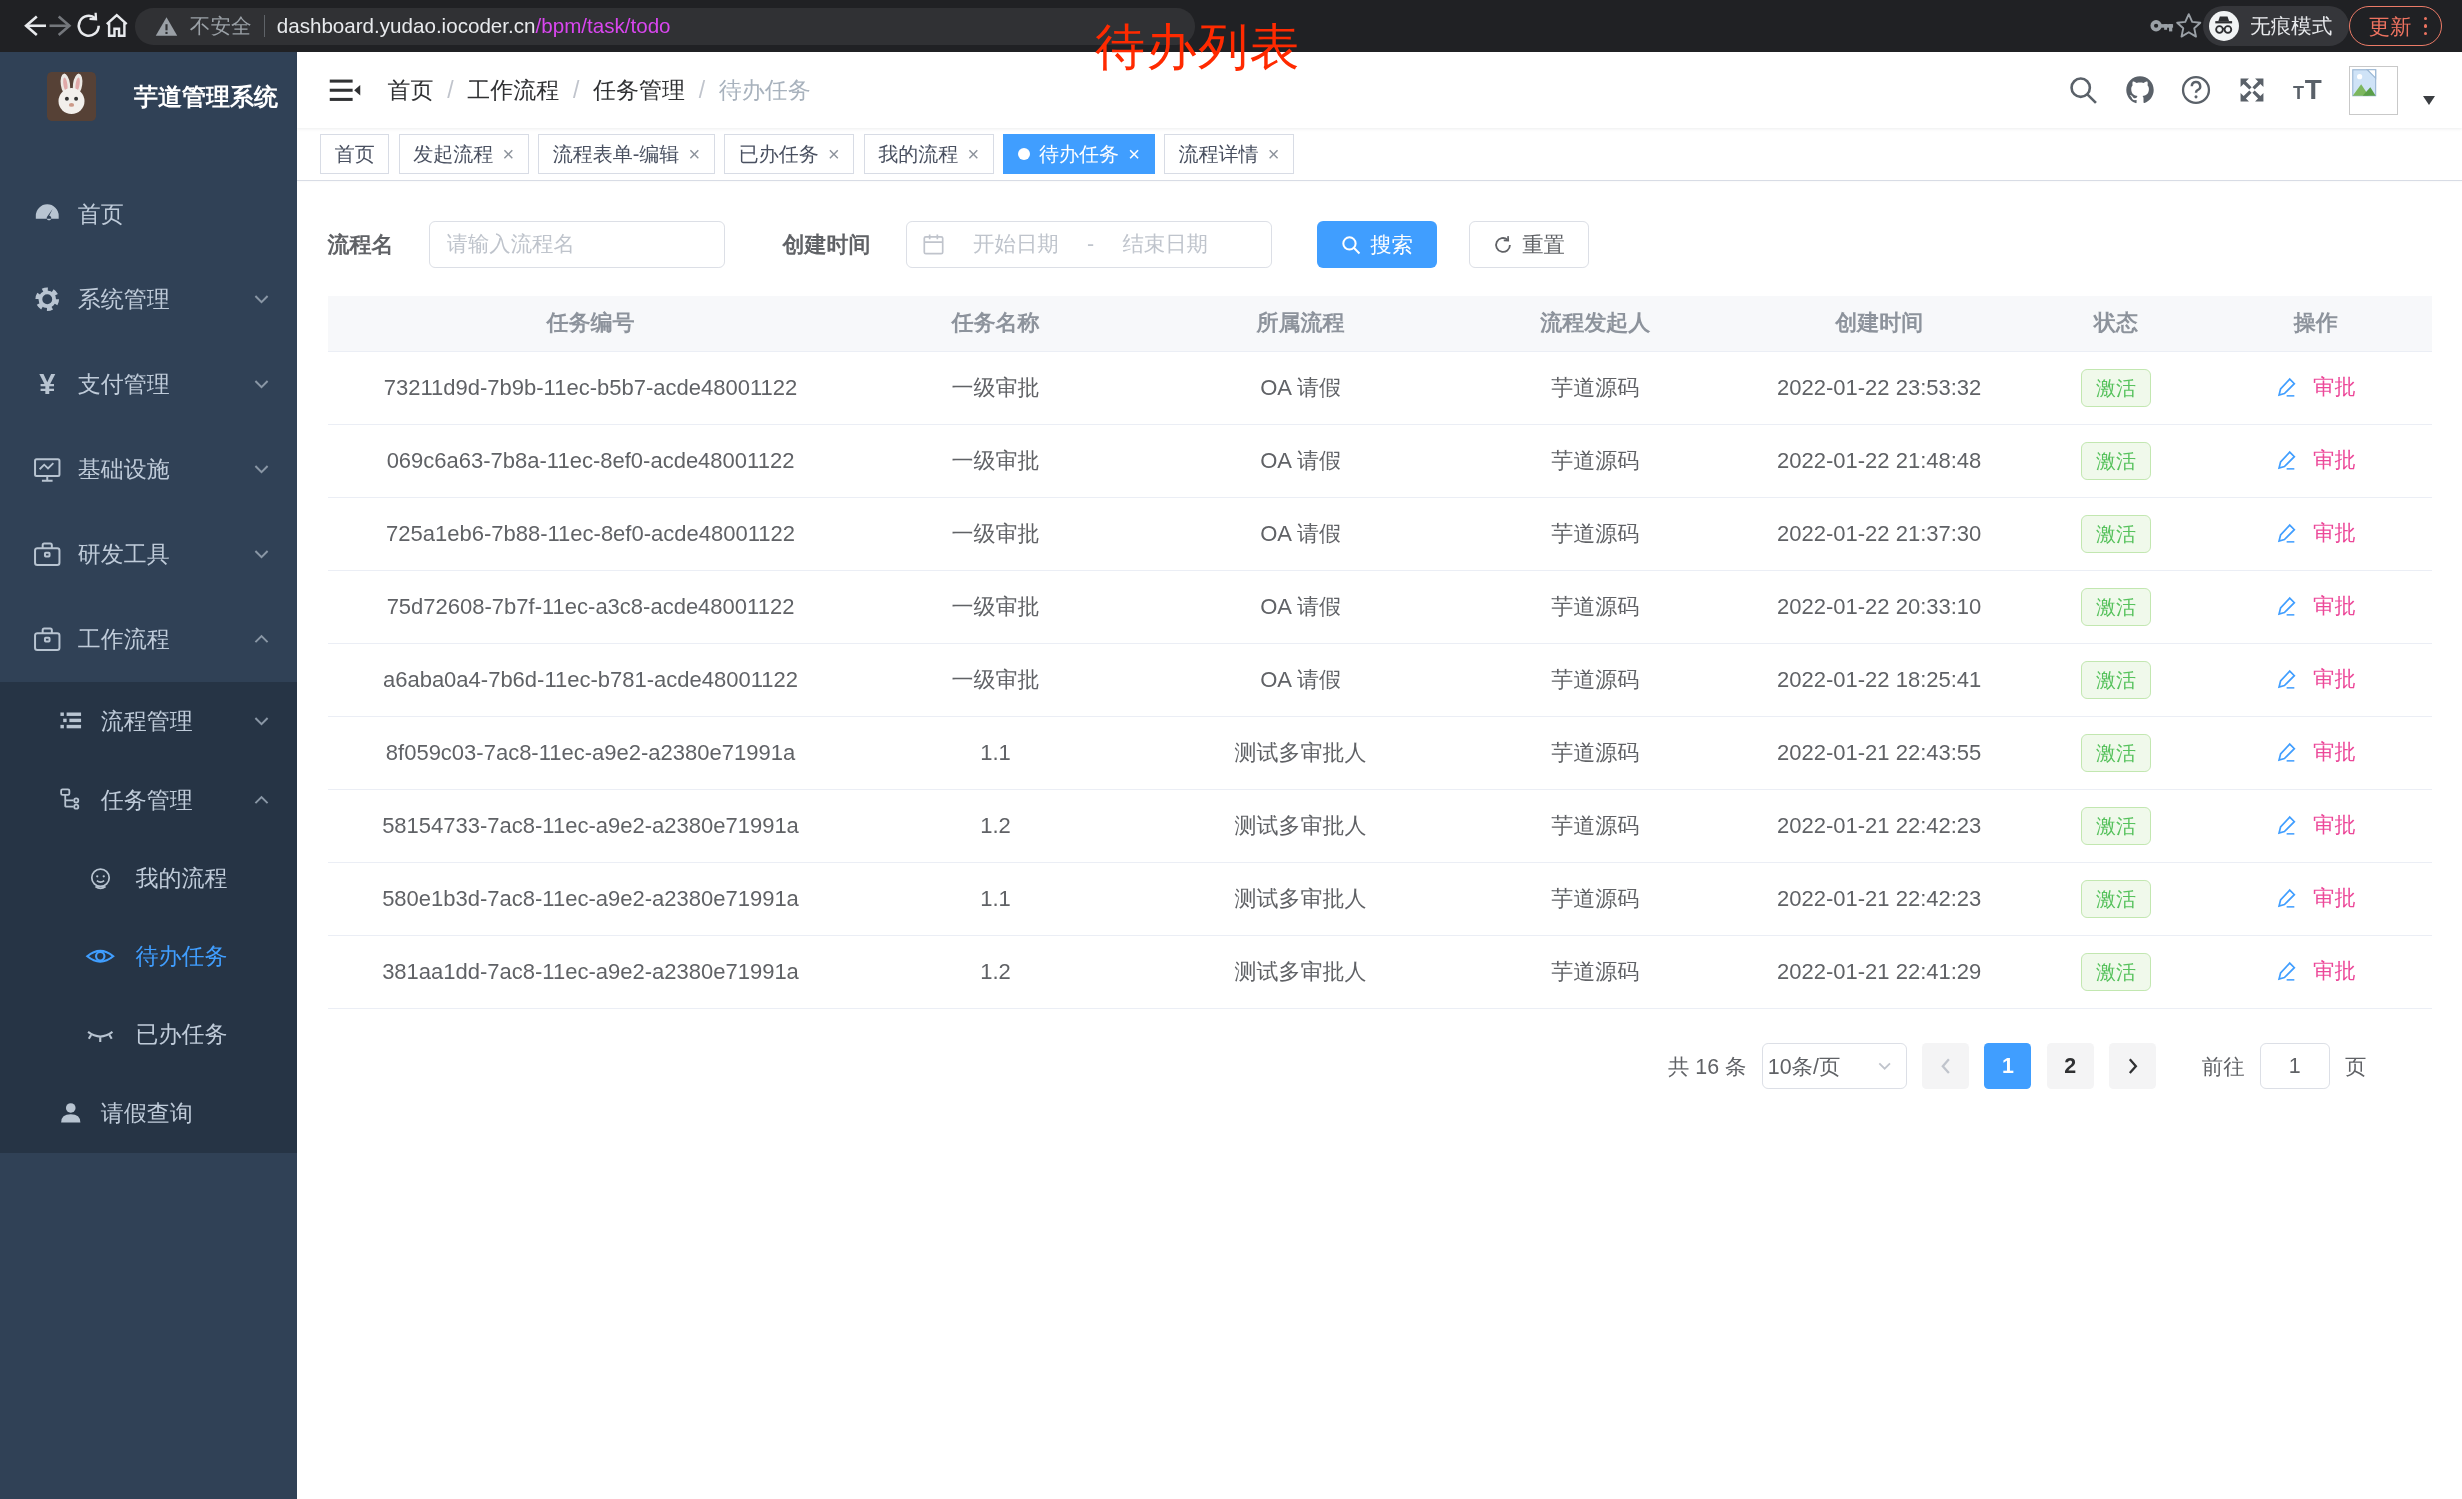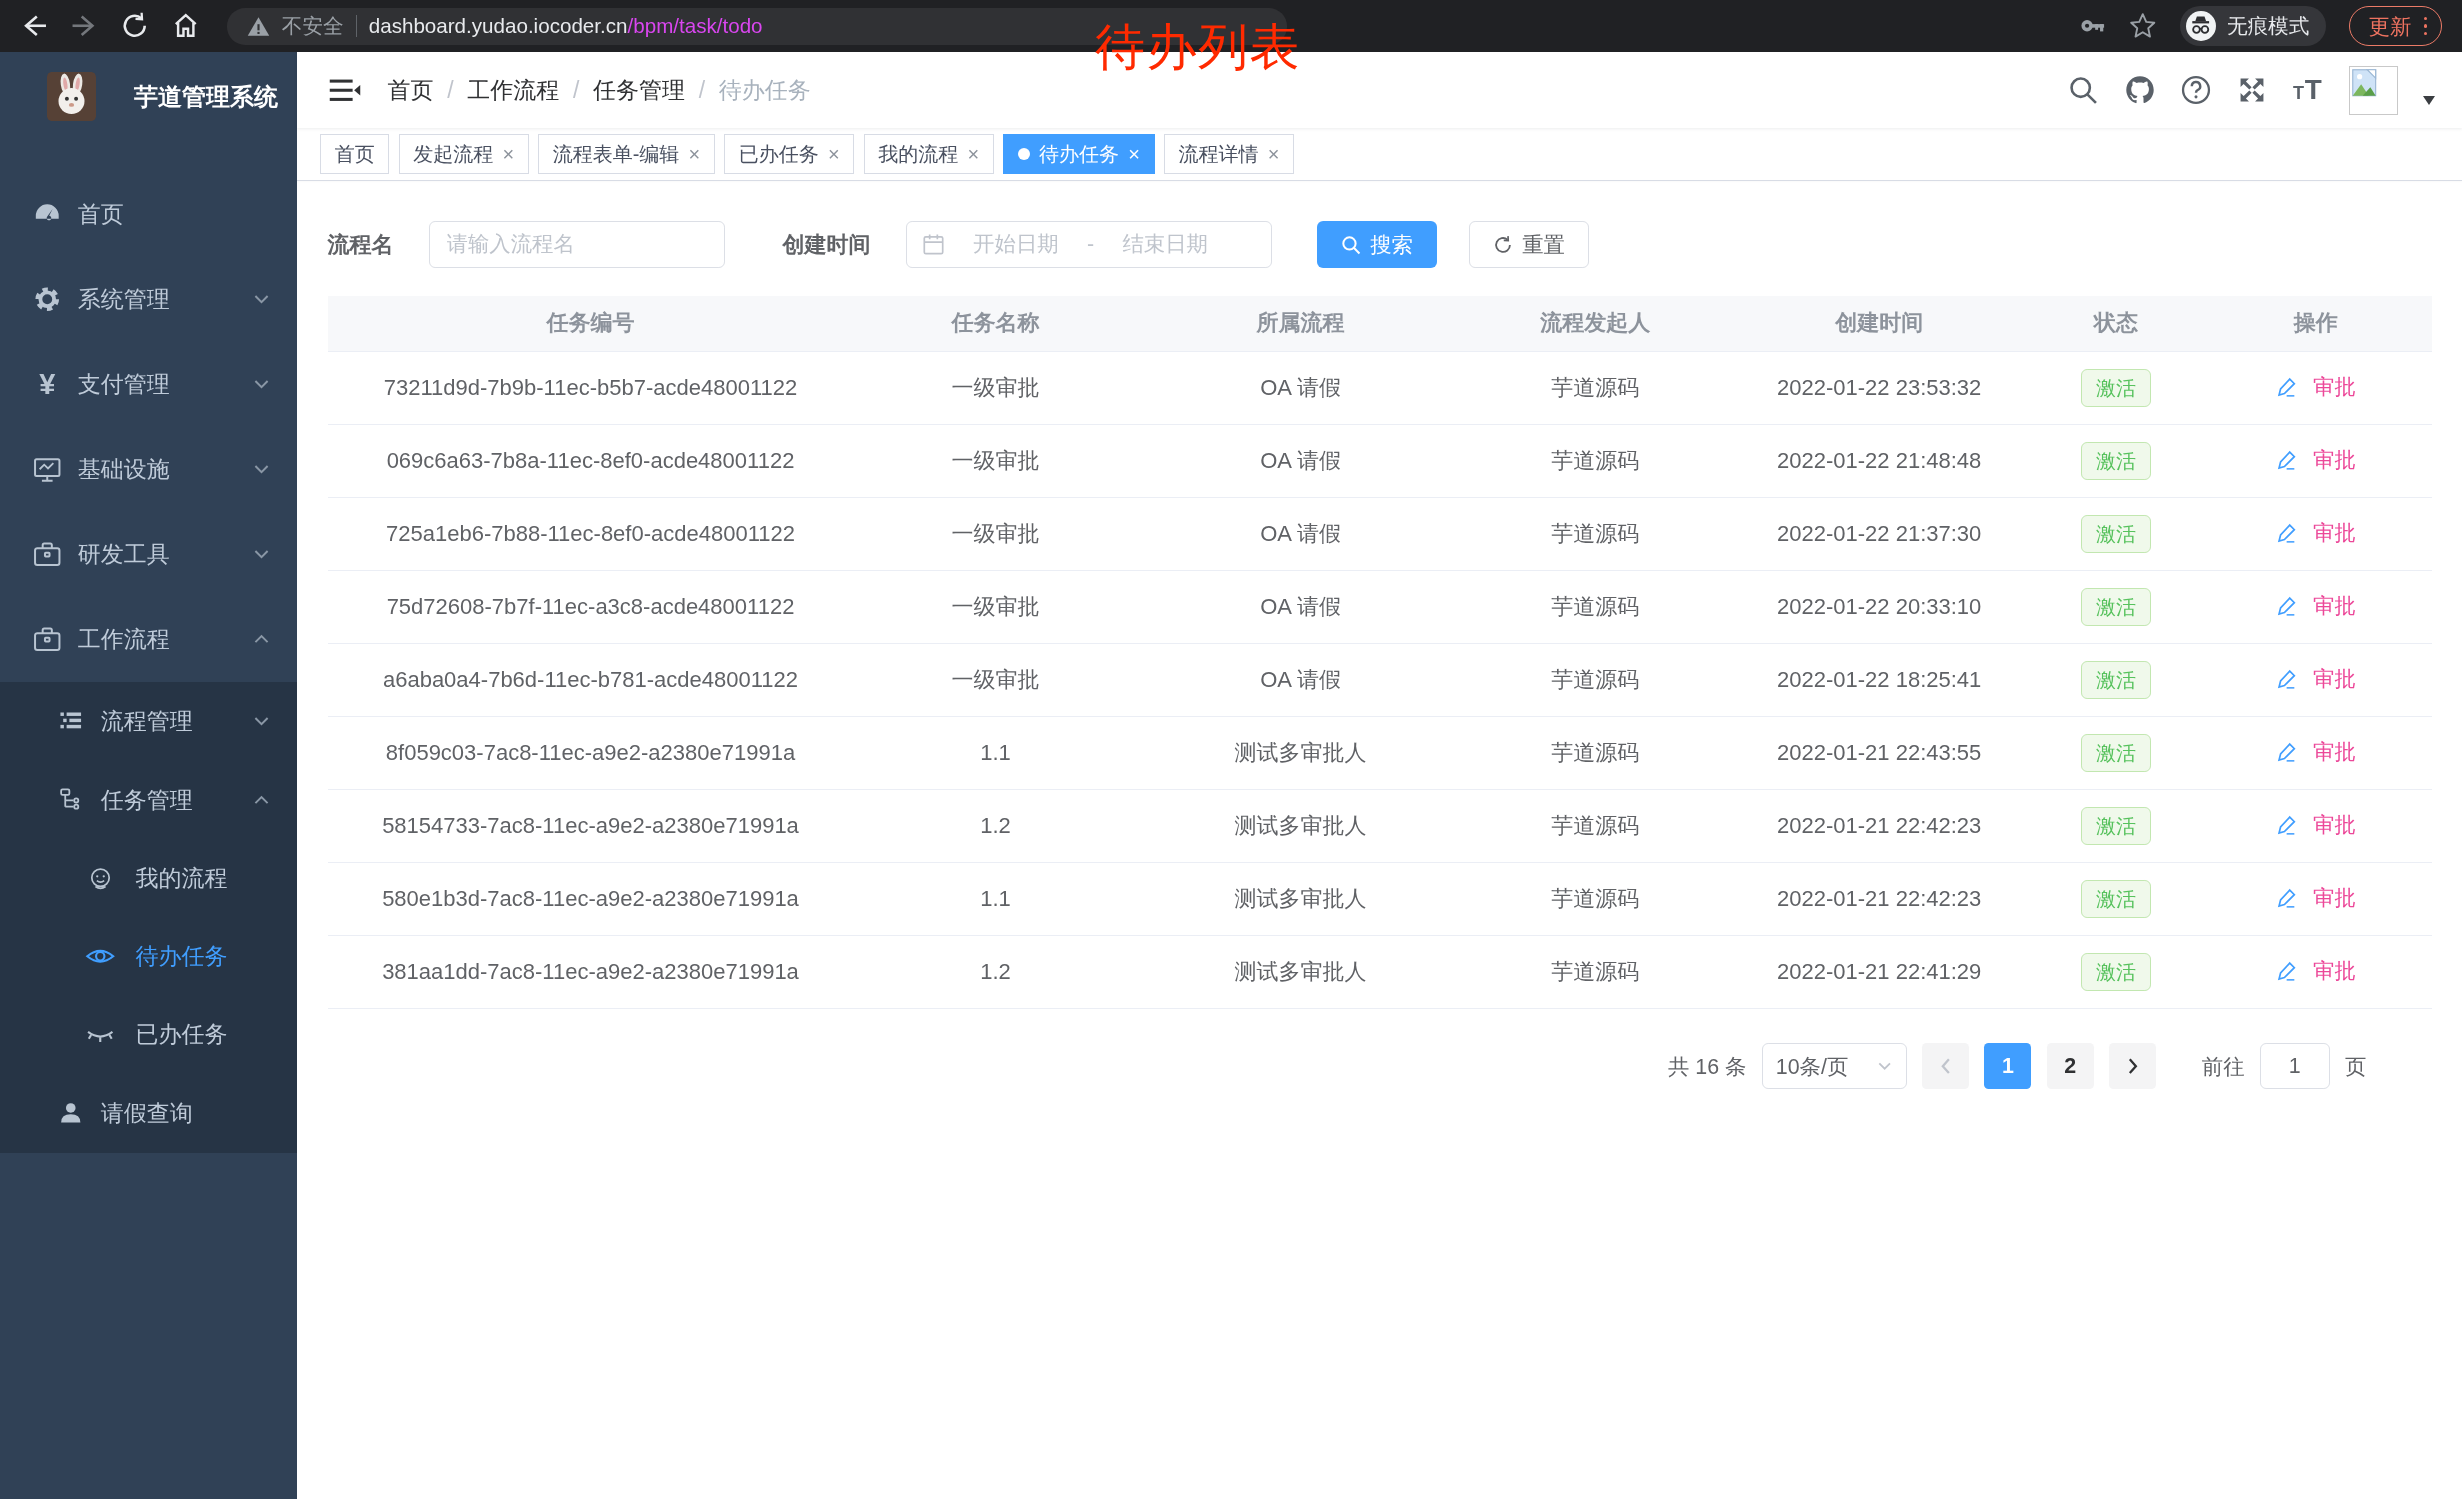--- a/index.html
+++ b/index.html
@@ -1,21 +1,21 @@
 <!DOCTYPE html>
 <html style="font-size:12.2px"><head>
 <meta charset="utf-8">
 <style>
   * { margin:0; padding:0; box-sizing:border-box; }
   html,body { width:2462px; height:1500px; }
   body { position:relative; background:#fff; font-family:"Liberation Sans","DejaVu Sans",sans-serif; overflow:hidden; }
   svg { display:block; }
 
   
-  .chrome { position:absolute; top:0; left:0; width:100%; height:52px; background:#202124; display:flex; align-items:center; padding:0 20px; gap:23px; z-index:5; }
+  .chrome { position:absolute; top:0; left:0; width:100%; height:52px; background:#202124; display:flex; align-items:center; padding:0 20px; z-index:5; }
   .nav-ic { width:27.5px; height:27.5px; color:#e8eaed; flex:0 0 auto; }
   .nav-ic.dim { color:#74777c; }
   .url-pill { width:1060px; height:37px; border-radius:18.3px; background:#303134; display:flex; align-items:center; padding:0 20px; gap:12.2px; margin-left:4.6px; }
   .warn-txt { color:#9aa0a6; font-size:20.6px; }
   .pill-div { width:0.8px; height:21.4px; background:#5f6368; }
   .url-txt { color:#e8eaed; font-size:20.6px; white-space:nowrap; }
   .url-path { color:#d946ef; }
   .chrome-spacer { flex:1; }
   .incog { height:40px; border-radius:20px; background:#35363a; display:flex; align-items:center; gap:10.7px; padding:0 17px 0 6.1px; color:#e8eaed; font-size:20.6px; }
   .incog-circle { width:30.5px; height:30.5px; border-radius:50%; background:#f1f3f4; display:flex; align-items:center; justify-content:center; }
@@ -82,21 +82,21 @@
   th { background:#f7f8fa; height:56px; font-size:22px; color:#8d939c; font-weight:bold; }
   td { height:73px; border-bottom:0.8px solid #ebeef5; font-size:22px; color:#606266; text-align:center; }
   tr.body-row { border-top:0.8px solid #ebeef5; }
   .c1{width:25%;} .c2{width:13.5%;} .c3{width:15.5%;} .c4{width:12.5%;} .c5{width:14.5%;} .c6{width:8%;} .c7{width:11%;}
   .badge { display:inline-block; background:#f0f9eb; border:0.8px solid #c2e7b0; color:#57c25d; border-radius:6.1px; font-size:20px; padding:6.1px 13.7px; line-height:1.2; }
   .act-link { color:#ec4899; font-size:21.4px; display:inline-flex; align-items:center; gap:16px; cursor:pointer; }
   .act-link svg { width:21.4px; height:21.4px; }
 
   
   .pagination { display:flex; align-items:center; justify-content:flex-end; gap:15.3px; margin-top:34px; padding-right:65px; font-size:21.4px; color:#606266; }
-  .pg-select { position:relative; width:145px; height:46px; border:0.8px solid #dcdfe6; border-radius:6.1px; display:flex; align-items:center; padding-left:13px; color:#606266; cursor:pointer; }
+  .pg-select { position:relative; width:145px; height:46px; border:0.8px solid #dcdfe6; border-radius:6.1px; display:flex; align-items:center; padding-left:5px; color:#606266; cursor:pointer; }
   .pg-select .sel-caret { position:absolute; right:13.7px; color:#c0c4cc; }
   .pg-btn { min-width:47px; height:46px; border-radius:4.6px; background:#f4f4f5; display:flex; align-items:center; justify-content:center; font-weight:bold; color:#303133; cursor:pointer; padding:0 7.6px; }
   .pg-btn.disabled { color:#c0c4cc; }
   .pg-btn.active { background:#409eff; color:#fff; }
   .goto-label { margin-left:30.5px; }
   .goto-input { width:70px; height:46px; border:0.8px solid #dcdfe6; border-radius:6.1px; text-align:center; font-size:21.4px; color:#606266; outline:none; }
 </style>
 </head>
 <body>
 

